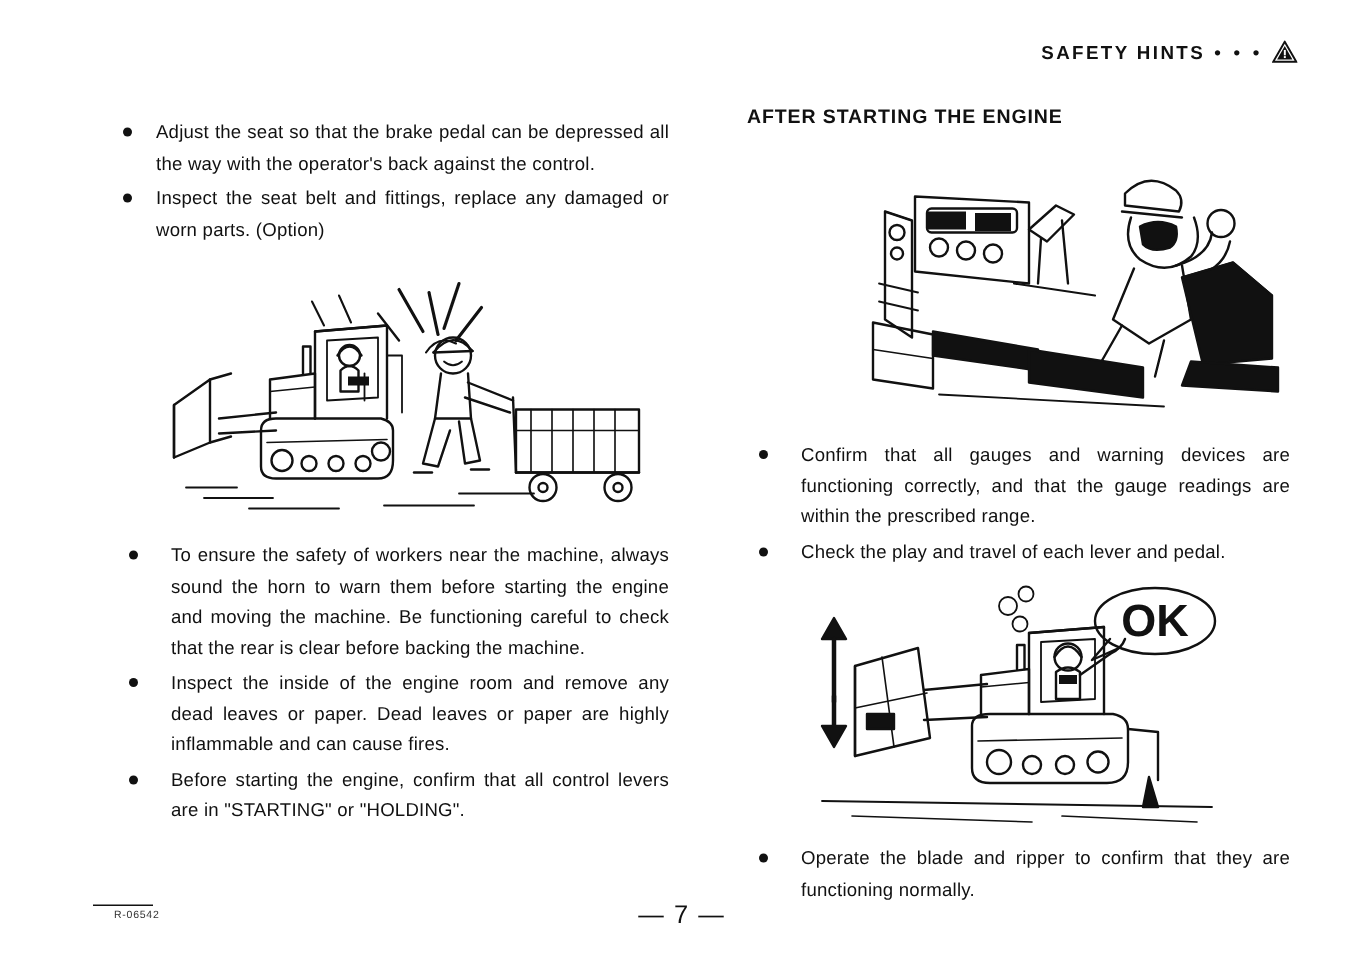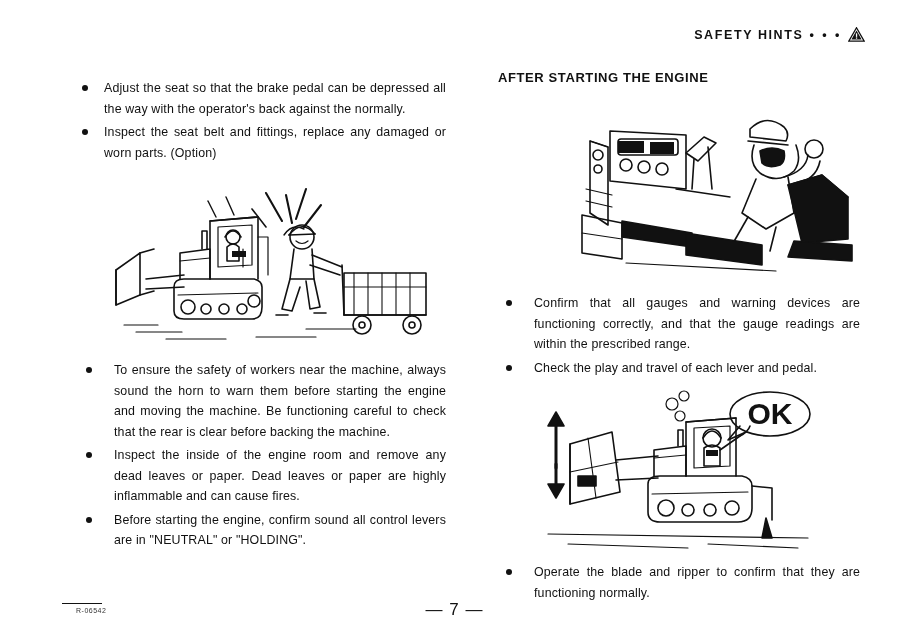--- a/index.html
+++ b/index.html
@@ -152,21 +152,21 @@
         <polygon points="8.5,3.6 13.6,12.6 3.4,12.6" fill="#111"></polygon>
         <rect x="7.9" y="6.3" width="1.3" height="3.6" fill="#fff"></rect>
         <rect x="7.9" y="10.4" width="1.3" height="1.3" fill="#fff"></rect>
       </svg>
     </span>
   </div>
 
   <div class="col-left">
 
     <ul class="bl">
-      <li>Adjust the seat so that the brake pedal can be depressed all the way with the operator's back against the normally.</li>
+      <li>Adjust the seat so that the brake pedal can be depressed all the way with the operator's back against the control.</li>
       <li>Inspect the seat belt and fittings, replace any damaged or worn parts. (Option)</li>
     </ul>
 
     <div class="fig" style="margin-top:12px; margin-left:28px;">
       <svg width="330" height="175" viewBox="0 0 330 175">
         <g fill="none" stroke="#111" stroke-width="1.6" stroke-linejoin="round" stroke-linecap="round">
 
           <path d="M18 150 L52 150" stroke-width="1.2"></path>
           <path d="M30 157 L76 157" stroke-width="1.2"></path>
           <path d="M60 164 L120 164" stroke-width="1.2"></path>
@@ -245,21 +245,21 @@
           <circle cx="256" cy="150" r="3"></circle>
           <circle cx="306" cy="150" r="3"></circle>
           <path d="M238 140 L320 140"></path>
         </g>
       </svg>
     </div>
 
     <ul class="bl wide" style="margin-top:10px;">
       <li>To ensure the safety of workers near the machine, always sound the horn to warn them before starting the engine and moving the machine. Be functioning careful to check that the rear is clear before backing the machine.</li>
       <li>Inspect the inside of the engine room and remove any dead leaves or paper. Dead leaves or paper are highly inflammable and can cause fires.</li>
-      <li>Before starting the engine, confirm sound all control levers are in "NEUTRAL" or "HOLDING".</li>
+      <li>Before starting the engine, confirm that all control levers are in "STARTING" or "HOLDING".</li>
     </ul>
   </div>
 
   <div class="col-right">
 
     <div class="section-title">AFTER STARTING THE ENGINE</div>
 
     <div class="fig" style="margin-top:8px; margin-left:28px;">
       <svg width="330" height="180" viewBox="0 0 330 180">
         <g fill="none" stroke="#111" stroke-width="1.6" stroke-linejoin="round" stroke-linecap="round">

